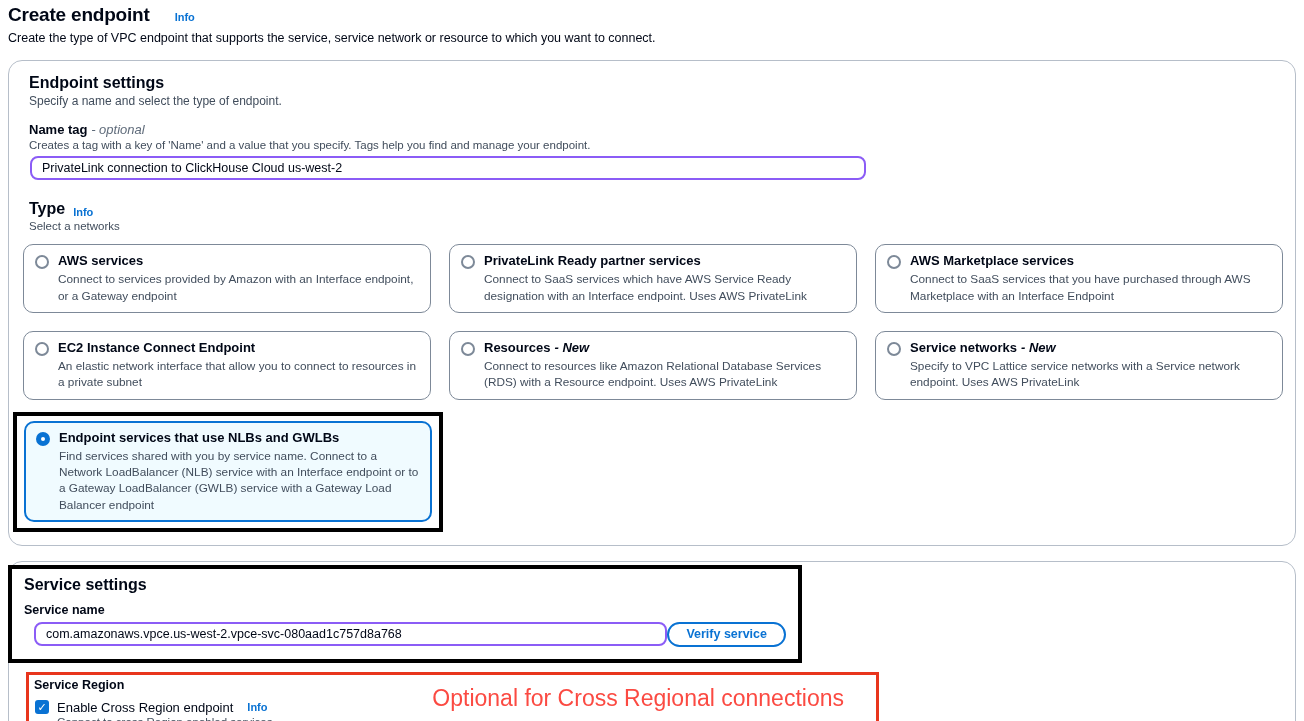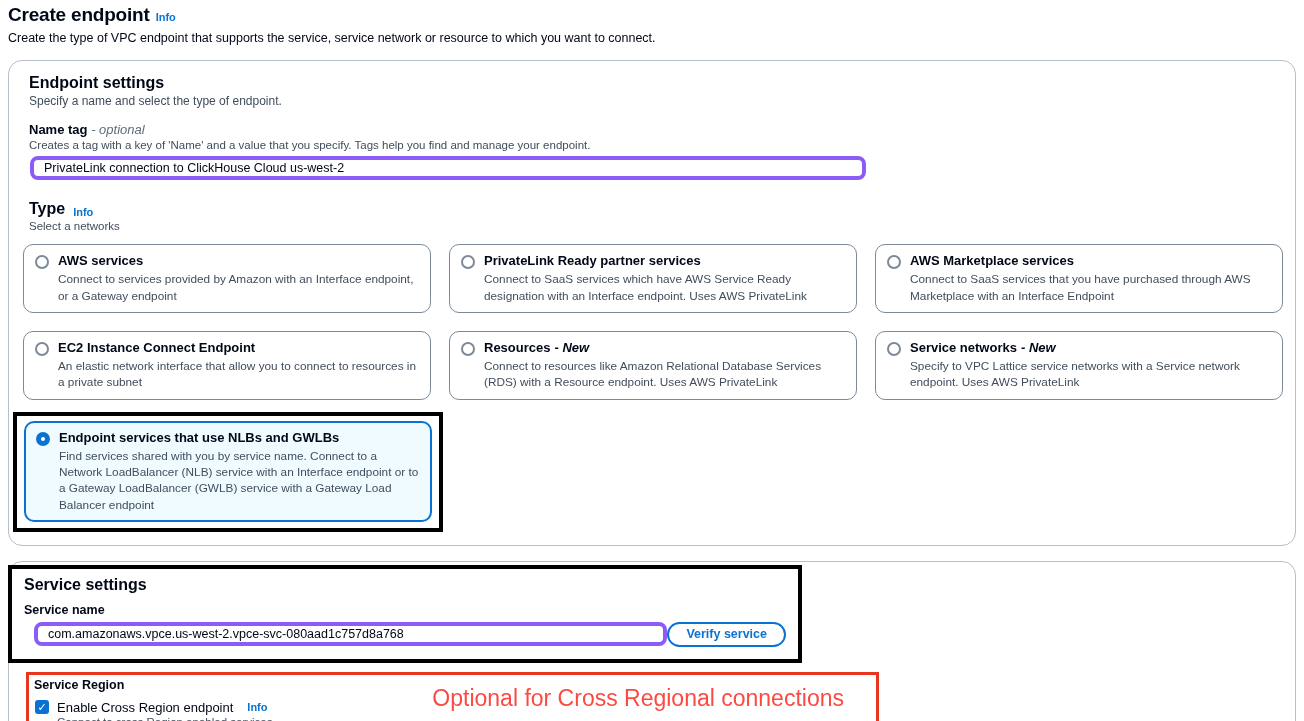--- a/index.html
+++ b/index.html
@@ -5,21 +5,21 @@
   * { box-sizing: border-box; margin: 0; padding: 0; }
   html, body { width: 1304px; height: 721px; background: #fff; overflow: hidden; }
   body {
     font-family: "Liberation Sans", "DejaVu Sans", sans-serif;
     color: #000716;
     font-size: 12.5px;
   }
   .page { padding: 4px 8px; }
 
   
-  .hdr-row { display: flex; align-items: baseline; gap: 6px; }
+  .hdr-row { display: flex; align-items: baseline; gap: 25px; }
   h1 { font-size: 19px; font-weight: 700; letter-spacing: -0.2px; }
   .info-link { color: #0972d3; font-size: 11px; font-weight: 700; text-decoration: none; cursor: pointer; }
   .page-sub { font-size: 12.5px; color: #000716; margin-top: 5px; }
 
   
   .card {
     background: #fff;
     border: 1px solid #b6bec9;
     border-radius: 14px;
     margin-top: 15px;
@@ -31,21 +31,21 @@
   .sec-sub { font-size: 12px; color: #414d5c; margin-top: 2px; }
 
   .field-label { font-size: 13px; font-weight: 700; margin-top: 14px; }
   .optional { font-weight: 400; font-style: italic; color: #5f6b7a; }
   .hint { font-size: 11.5px; color: #414d5c; margin-top: 2px; }
 
   .text-input {
     display: block;
     width: 836px; height: 24px;
     margin-top: 5px; margin-left: 1px;
-    border: 4px solid #8b5cf6; border-radius: 8px;
+    border: 2px solid #8b5cf6; border-radius: 8px;
     padding: 0 10px;
     font-family: inherit; font-size: 12.5px; color: #000716;
     background: #fff; outline: none;
   }
 
   .type-hdr { display: flex; align-items: flex-end; gap: 8px; margin-top: 20px; }
 
   
   .tile-grid {
     display: grid;

